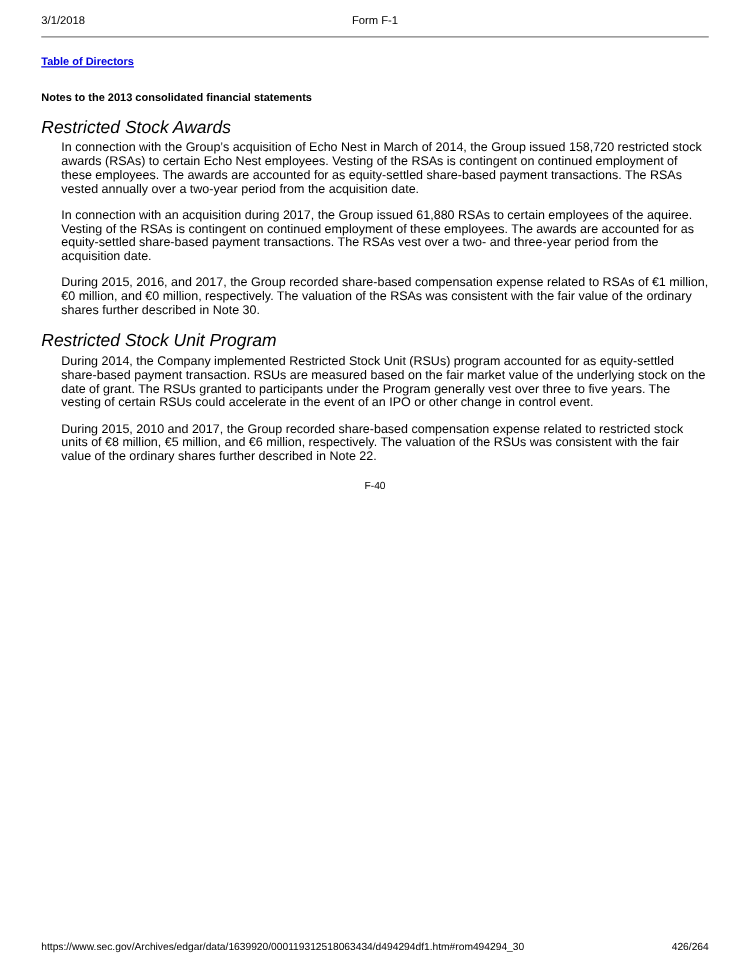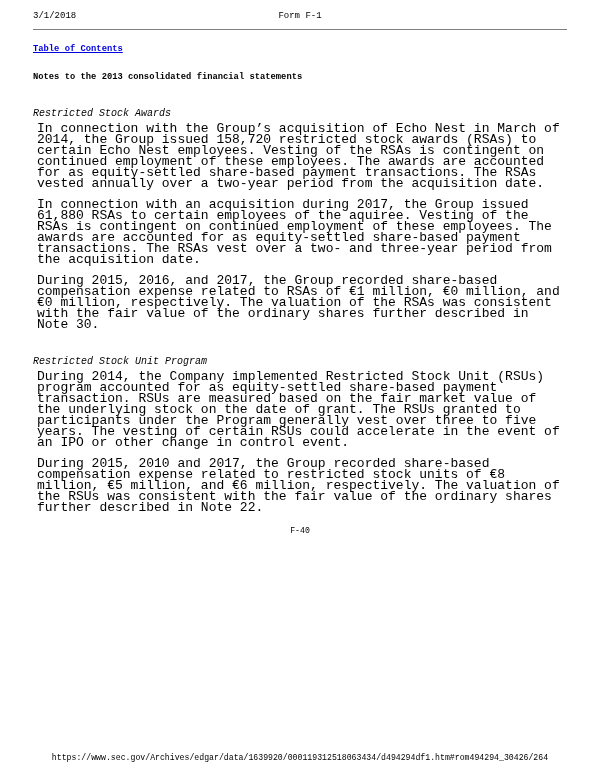--- a/index.html
+++ b/index.html
@@ -2,21 +2,21 @@
 <html><head>
 <meta charset="utf-8">
 <style>
   html, body { margin: 0; padding: 0; background: #ffffff; }
   .page {
     position: relative;
     width: 600px;
     height: 776px;
     background: #ffffff;
     color: #000000;
-    font-family: Liberation Mono, monospace;
+    font-family: Liberation Sans, sans-serif;
     box-sizing: border-box;
     overflow: hidden;
   }
   .margins { padding: 0 33px; }
   .print-header {
     position: relative;
     padding-top: 12px;
     font-size: 9px;
     line-height: 9px;
   }
@@ -39,60 +39,60 @@
     color: #0000e0;
     text-decoration: underline;
     cursor: pointer;
   }
   .notes-heading {
     margin-top: 16px;
     font-size: 8.8px;
     font-weight: bold;
   }
   .section-heading {
-    margin-top: 26px;
-    font-size: 10px;
+    margin-top: 10px;
+    font-size: 14px;
     font-style: italic;
   }
   p.body-para {
-    margin: 10px 0 0 4px;
-    font-size: 13px;
+    margin: 10px 0 0 16px;
+    font-size: 10px;
     line-height: 11px;
     text-align: left;
   }
   p.body-para.after-heading { margin-top: 4px; }
   .page-label {
     margin-top: 13px;
     text-align: center;
     font-size: 8.2px;
   }
   .print-footer {
     position: absolute;
     left: 33px; right: 33px; bottom: 14px;
     display: flex;
-    justify-content: center;
+    justify-content: space-between;
     font-size: 8.2px;
     line-height: 9px;
   }
 </style>
 </head>
 <body>
 
 <div class="page">
 
   <div class="margins">
     <div class="print-header">
       <span class="date">3/1/2018</span>
       <span class="doc-title">Form F-1</span>
     </div>
     <hr class="header-rule">
   </div>
 
   <div class="margins">
-    <a href="#" class="toc-link">Table of Contents</a>
+    <a href="#" class="toc-link">Table of Directors</a>
 
     <div class="notes-heading">Notes to the 2013 consolidated financial statements</div>
 
     <div class="section-heading">Restricted Stock Awards</div>
     <p class="body-para after-heading">In connection with the Group’s acquisition of Echo Nest in March of 2014, the Group issued 158,720 restricted stock awards (RSAs) to certain Echo Nest employees. Vesting of the RSAs is contingent on continued employment of these employees. The awards are accounted for as equity-settled share-based payment transactions. The RSAs vested annually over a two-year period from the acquisition date.</p>
     <p class="body-para">In connection with an acquisition during 2017, the Group issued 61,880 RSAs to certain employees of the aquiree. Vesting of the RSAs is contingent on continued employment of these employees. The awards are accounted for as equity-settled share-based payment transactions. The RSAs vest over a two- and three-year period from the acquisition date.</p>
     <p class="body-para">During 2015, 2016, and 2017, the Group recorded share-based compensation expense related to RSAs of €1 million, €0 million, and €0 million, respectively. The valuation of the RSAs was consistent with the fair value of the ordinary shares further described in Note 30.</p>
 
     <div class="section-heading">Restricted Stock Unit Program</div>
     <p class="body-para after-heading">During 2014, the Company implemented Restricted Stock Unit (RSUs) program accounted for as equity-settled share-based payment transaction. RSUs are measured based on the fair market value of the underlying stock on the date of grant. The RSUs granted to participants under the Program generally vest over three to five years. The vesting of certain RSUs could accelerate in the event of an IPO or other change in control event.</p>

